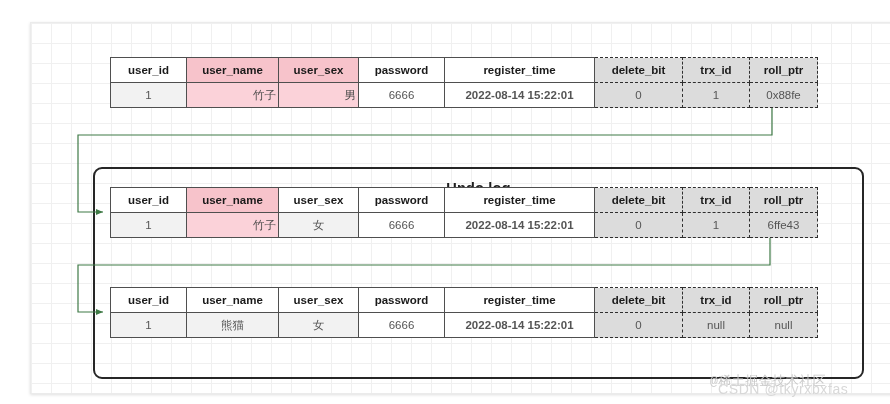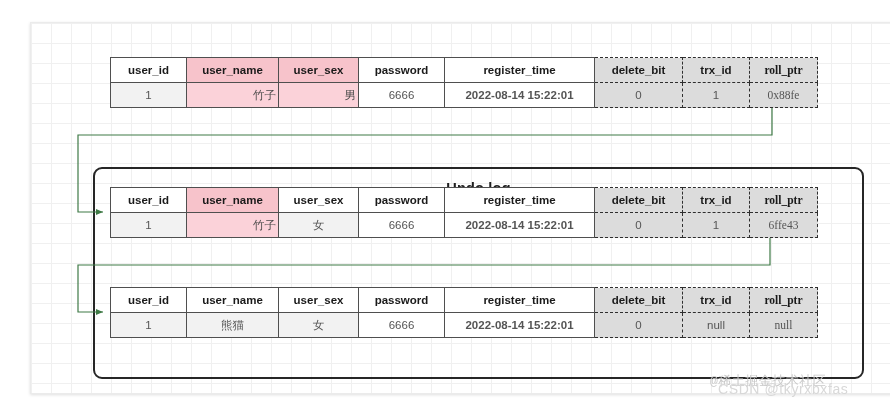--- a/index.html
+++ b/index.html
@@ -92,21 +92,21 @@
   td.sys { color: #555555; }
 
   
   .c-uid   { width: 76px; }
   .c-uname { width: 92px; }
   .c-usex  { width: 80px; margin-top: 12px; }
   .c-pass  { width: 86px; }
   .c-rtime { width: 150px; font-weight: bold; }
   .c-del   { width: 88px; }
   .c-trx   { width: 67px; }
-  .c-roll  { width: 68px; font-family: Liberation Serif, serif; }
+  .c-roll  { width: 68px; }
 
   
   .wires {
     position: absolute;
     left: 0; top: 0;
     width: 890px; height: 404px;
     pointer-events: none;
   }
 
   

